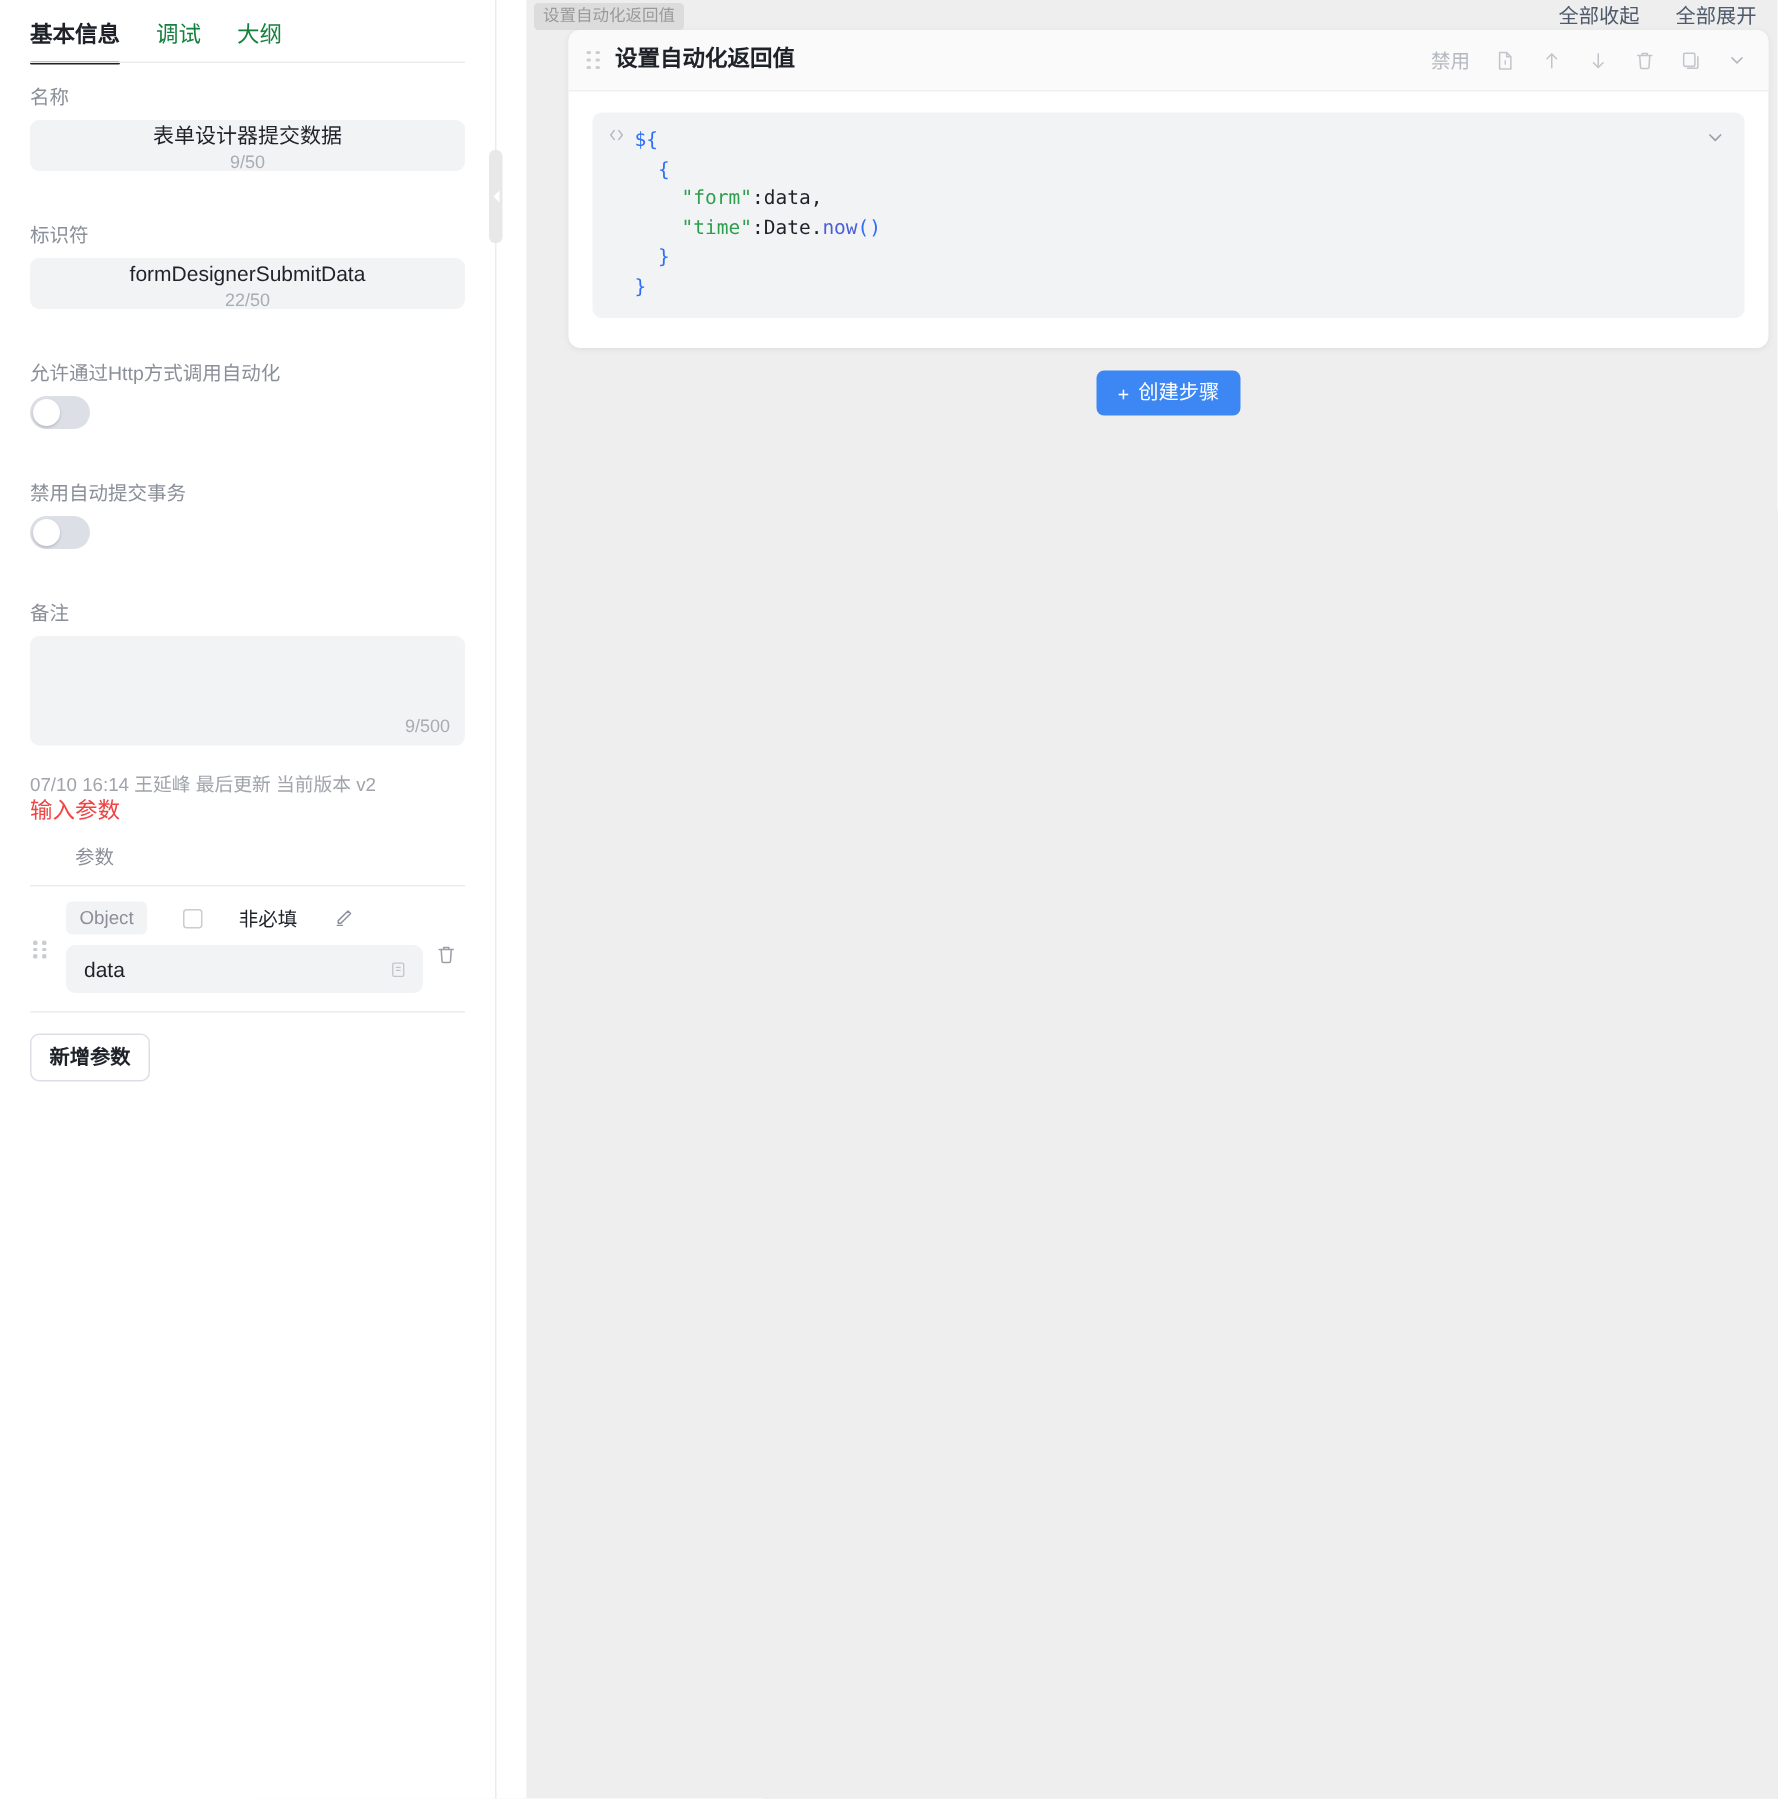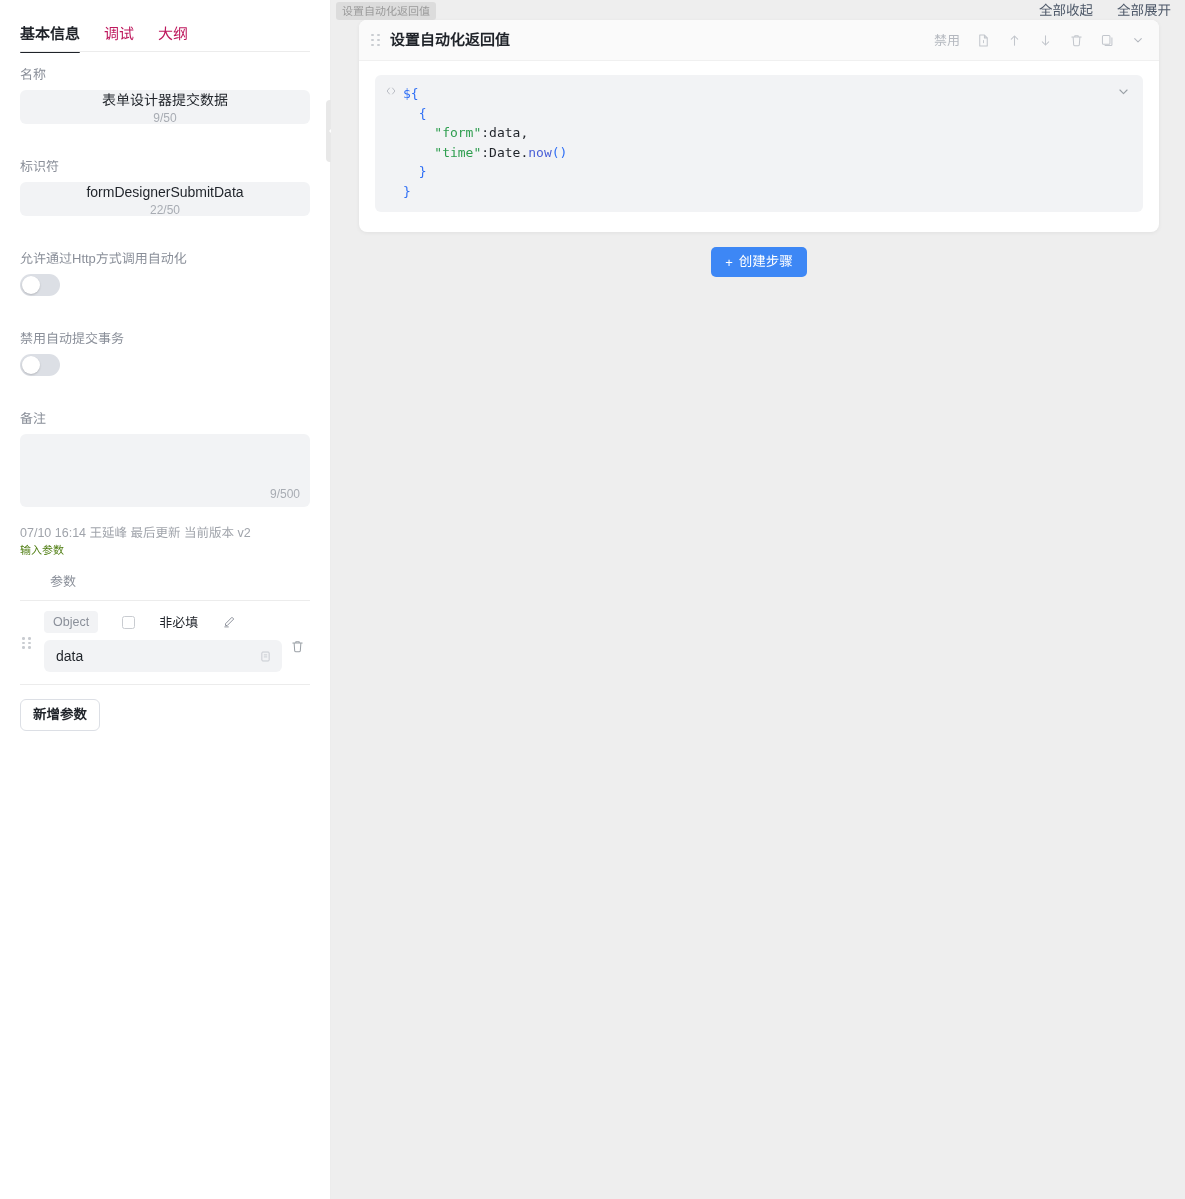--- a/index.html
+++ b/index.html
@@ -19,25 +19,25 @@
     width: 330px; height: 100%;
     background: #ffffff;
     flex: 0 0 330px;
     position: relative;
     overflow: hidden;
   }
   .tabs {
     display: flex; align-items: flex-end;
     gap: 24px;
     padding: 10px 20px 0 20px;
-    height: 52px;
+    height: 42px;
     position: relative;
   }
   .tab {
-    font-size: 15px; color: #be185d; cursor: pointer;
+    font-size: 15px; color: #15803d; cursor: pointer;
     padding-bottom: 8px; line-height: 20px;
     position: relative; white-space: nowrap;
   }
   .tab.active { color: #1f2329; font-weight: bold; }
   .tab.active::after {
     content: ""; position: absolute;
     left: 0; right: 0; bottom: -1px;
     height: 2.5px; background: #1f2329; border-radius: 2px;
   }
   .tabs-underline {
@@ -77,21 +77,21 @@
   }
   .textarea-counter {
     position: absolute; right: 10px; bottom: 6px;
     font-size: 12px; color: #a8acb3;
   }
   .meta-line {
     margin-top: 18px;
     font-size: 12.5px; color: #a0a4ab; line-height: 17px;
   }
   .section-sub {
-    font-size: 11px; color: #4d7c0f; line-height: 17px;
+    font-size: 15px; color: #ef4444; line-height: 17px;
     margin-top: 0px;
   }
   .param-head {
     font-size: 13px; color: #8a8f99;
     padding: 14px 0 10px 30px;
     border-bottom: 1px solid #ececec;
     line-height: 17px;
   }
   .param-row {
     display: flex; align-items: flex-start;
@@ -164,20 +164,21 @@
     border-bottom: 4px solid transparent;
     border-right: 4px solid #ffffff;
   }
 
   
   .canvas {
     flex: 1; height: 100%;
     background: #eeeeee;
     position: relative;
     overflow: hidden;
+    margin-left: 20px;
   }
   .canvas-topbar {
     position: absolute; top: 0; left: 0; right: 0;
     height: 22px;
     display: flex; align-items: center; justify-content: flex-end;
     padding-right: 14px; gap: 24px;
     z-index: 4;
   }
   .top-action {
     font-size: 13.5px; color: #4e5969; cursor: pointer; line-height: 18px;

